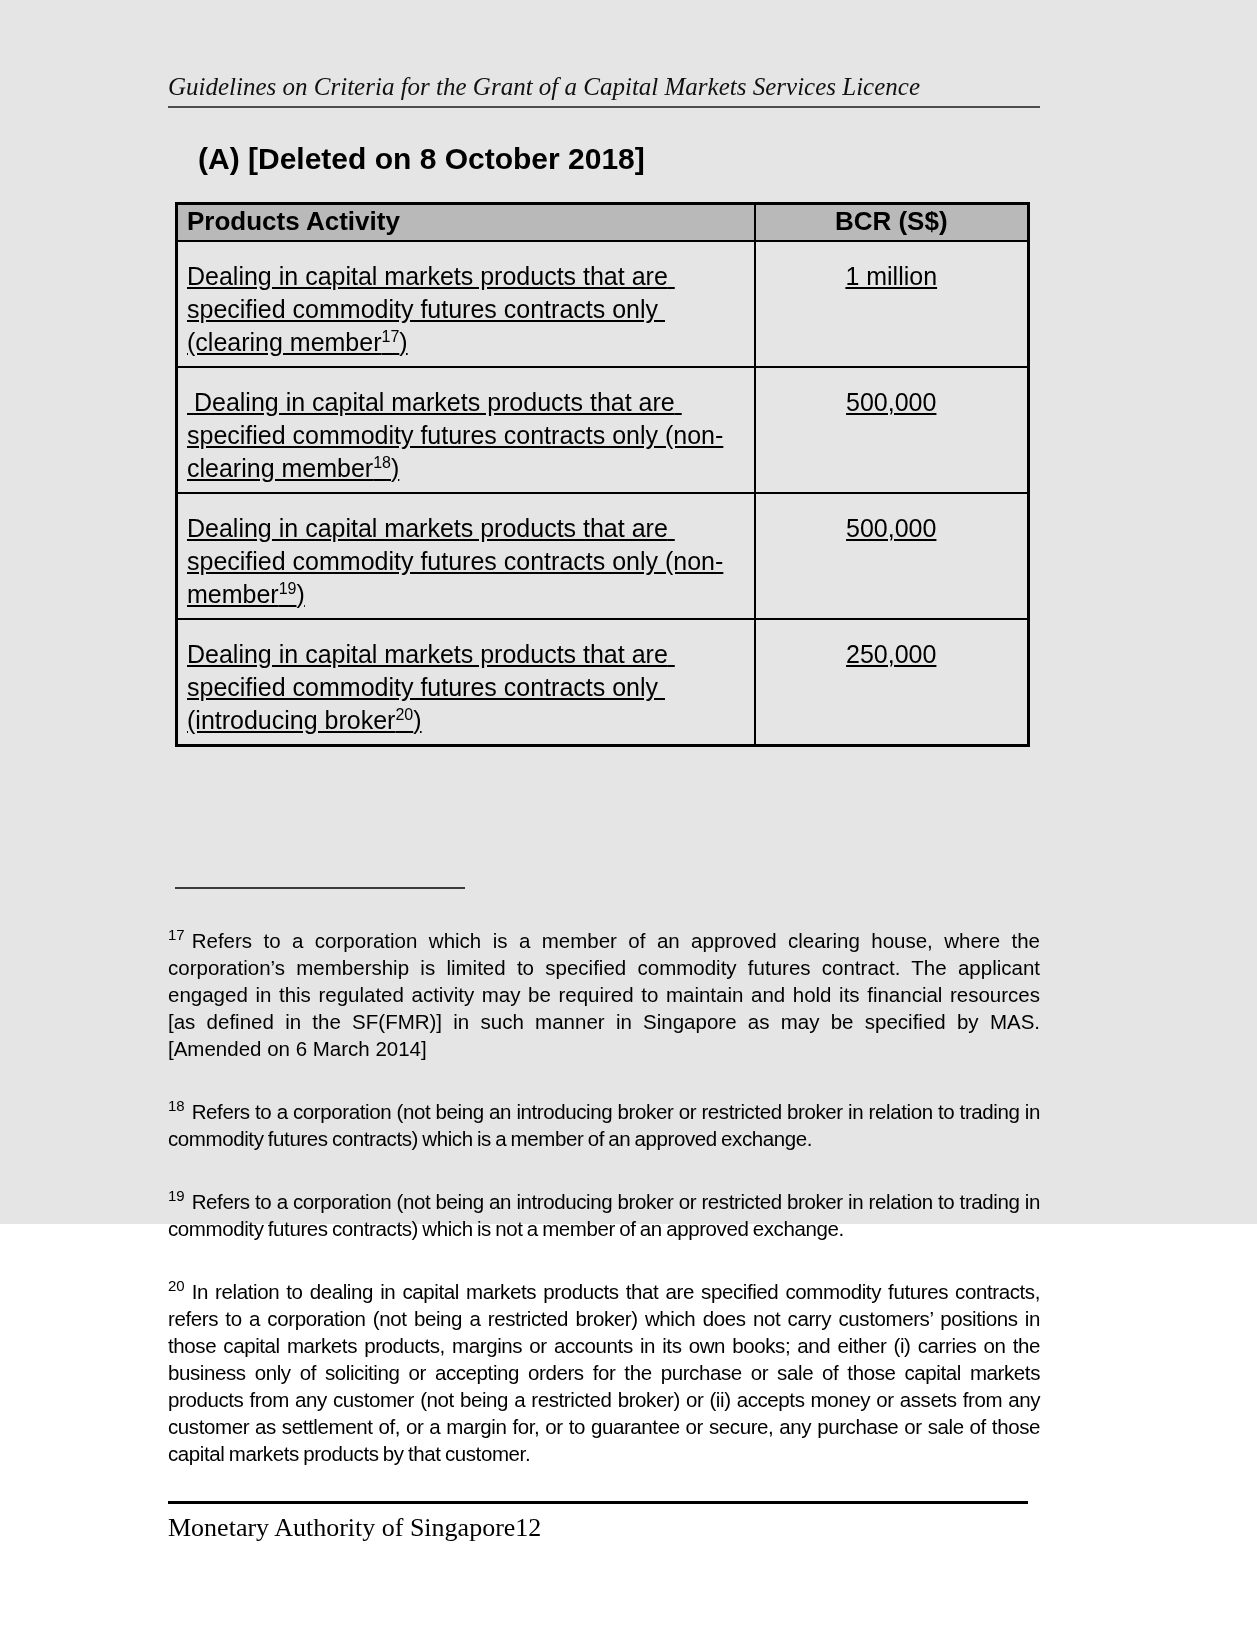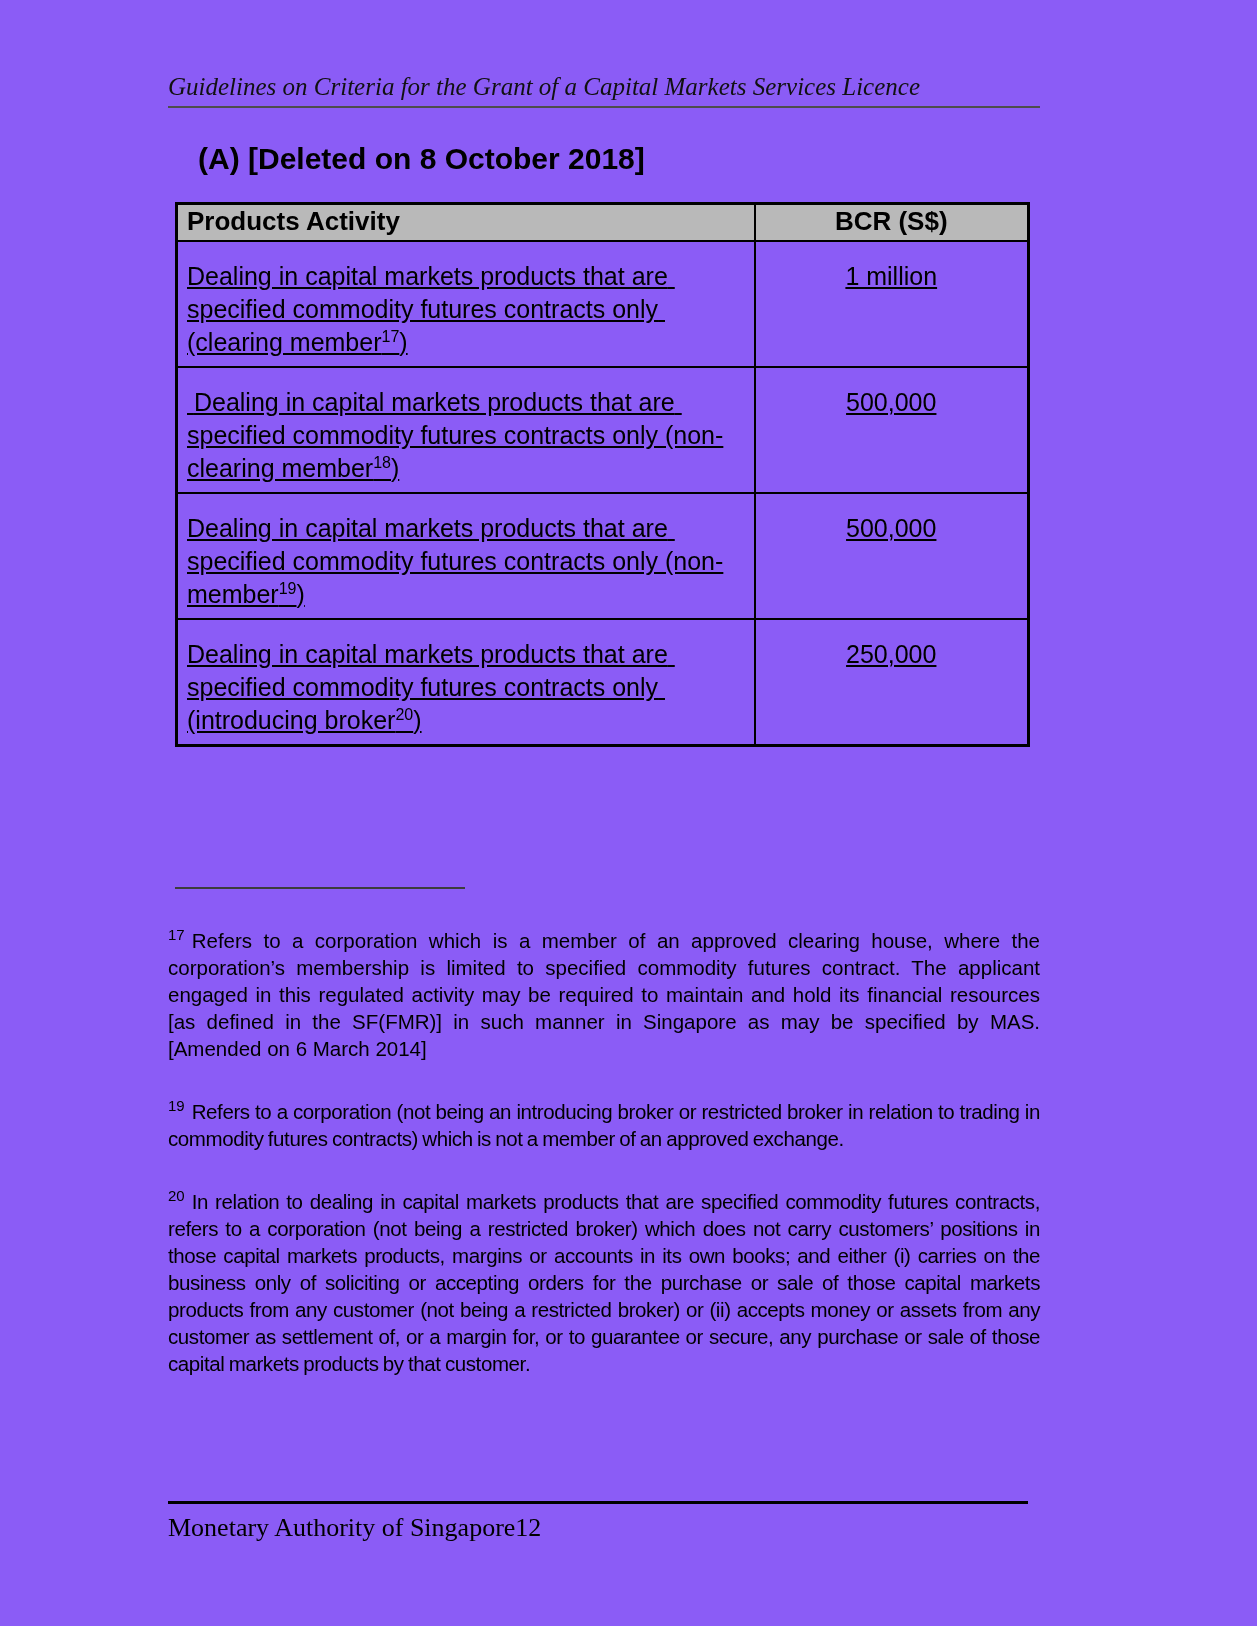--- a/index.html
+++ b/index.html
@@ -3,21 +3,21 @@
 <meta charset="utf-8">
 <style>
   * { margin: 0; padding: 0; box-sizing: border-box; }
   html, body { background: #ffffff; }
   body {
     width: 1257px; height: 1626px;
     font-family: "Liberation Sans", sans-serif;
     color: #000;
     overflow: hidden;
   }
-  .page { position: relative; width: 1257px; height: 1626px; background: #8b5cf6; }
+  .page { position: relative; width: 1257px; height: 1224px; background: #e5e5e5; }
   .content { margin-left: 168px; width: 872px; padding-top: 72px; }
 
   
   .doc-header {
     border-bottom: 2px solid #4d4d4d;
     padding-bottom: 5px;
   }
   .doc-header-title {
     font-family: "Liberation Serif", serif;
     font-style: italic;
@@ -159,20 +159,21 @@
           <td class="cell-activity"><span>Dealing in capital markets products that are specified commodity futures contracts only (introducing broker</span><sup>20</sup><span>)</span></td>
           <td class="cell-bcr">250,000</td>
         </tr>
       </tbody>
     </table>
 
     <div class="footnote-sep"></div>
 
     <div class="footnotes">
       <p class="footnote"><sup class="fn-ref">17</sup><span class="fn-text">Refers to a corporation which is a member of an approved clearing house, where the corporation’s membership is limited to specified commodity futures contract. The applicant engaged in this regulated activity may be required to maintain and hold its financial resources [as defined in the SF(FMR)] in such manner in Singapore as may be specified by MAS. [Amended on 6 March 2014]</span></p>
+      <p class="footnote condensed"><sup class="fn-ref">18</sup><span class="fn-text">Refers to a corporation (not being an introducing broker or restricted broker in relation to trading in commodity futures contracts) which is a member of an approved exchange.</span></p>
       <p class="footnote condensed"><sup class="fn-ref">19</sup><span class="fn-text">Refers to a corporation (not being an introducing broker or restricted broker in relation to trading in commodity futures contracts) which is not a member of an approved exchange.</span></p>
       <p class="footnote condensed"><sup class="fn-ref">20</sup><span class="fn-text">In relation to dealing in capital markets products that are specified commodity futures contracts, refers to a corporation (not being a restricted broker) which does not carry customers’ positions in those capital markets products, margins or accounts in its own books; and either (i) carries on the business only of soliciting or accepting orders for the purchase or sale of those capital markets products from any customer (not being a restricted broker) or (ii) accepts money or assets from any customer as settlement of, or a margin for, or to guarantee or secure, any purchase or sale of those capital markets products by that customer.</span></p>
     </div>
 
   </div>
 
   <div class="doc-footer">
     <div class="footer-rule"></div>
     <div class="footer-row">
       <span>Monetary Authority of Singapore</span>

